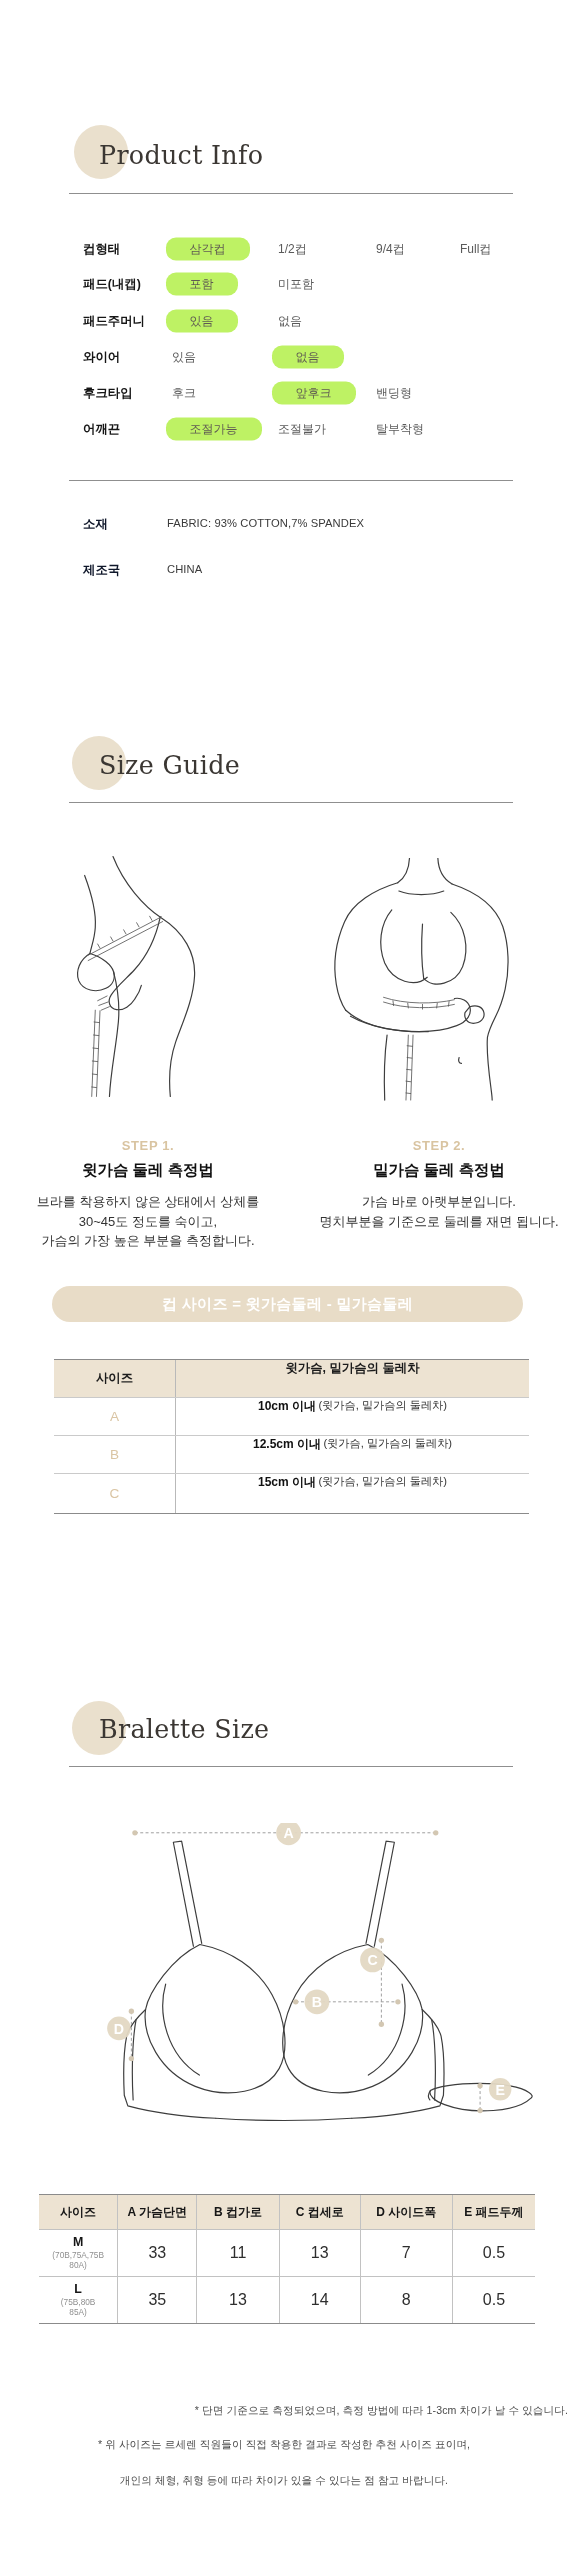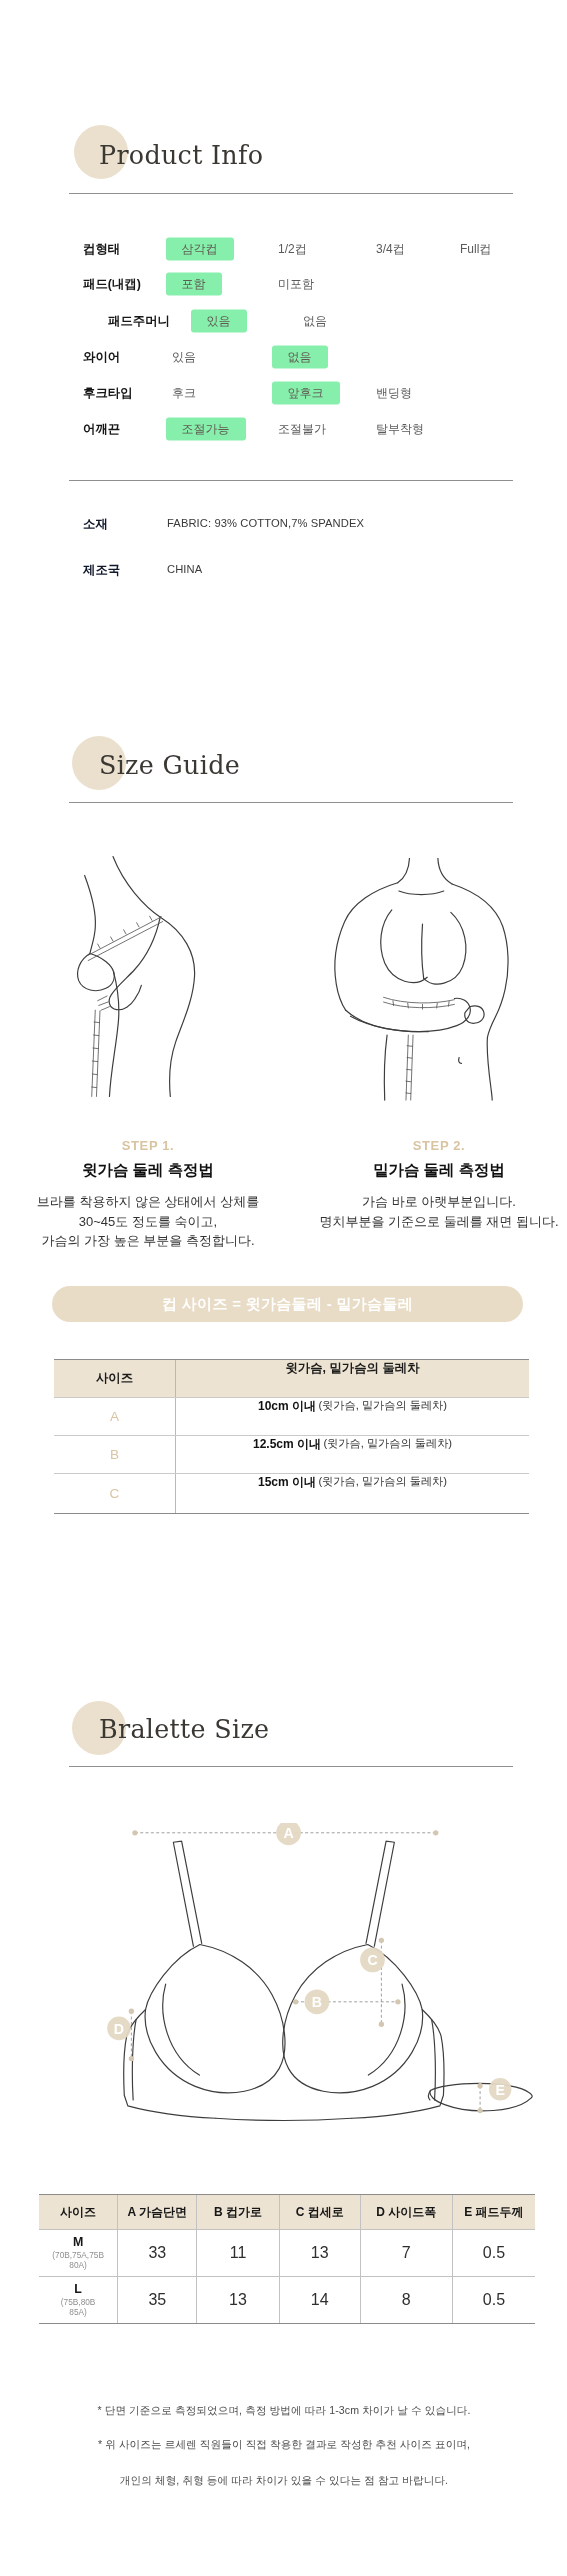--- a/index.html
+++ b/index.html
@@ -9,21 +9,21 @@
   .title-circle{position:absolute;width:54px;height:54px;border-radius:50%;background:#EAE0CD;}
   .sec-title{position:absolute;font-family:"DejaVu Serif",serif;font-weight:500;
              font-size:25.4px;color:#3b3733;letter-spacing:0.3px;white-space:nowrap;}
   .divider{position:absolute;left:69px;width:444px;height:1.2px;background:#8f8f8f;}
 
   
   .spec-row{position:absolute;left:0;width:476px;height:21px;}
   .spec-label{position:absolute;left:83px;top:50%;transform:translateY(-50%);
               font-weight:bold;font-size:12.4px;color:#161616;white-space:nowrap;}
   .opt{position:absolute;top:50%;transform:translateY(-50%);font-size:12px;color:#5a5a5a;white-space:nowrap;}
-  .chip{background:#86efac;border-radius:3px;padding:3px 16px;margin-left:-6.5px;color:#5f5b52;}
+  .chip{background:#bef264;border-radius:10px;padding:3px 24px;margin-left:-6.5px;color:#5f5b52;}
   .o1{left:172px}.o2{left:278px}.o3{left:376px}.o4{left:460px}
   .mat-label{position:absolute;left:83px;font-weight:bold;font-size:12.4px;color:#0f172a;}
   .mat-value{position:absolute;left:167px;font-size:11.2px;color:#3a3a3a;letter-spacing:0.1px;}
 
   
   .step-col{position:absolute;width:254px;text-align:center;}
   .step-label{font-weight:bold;font-size:13px;color:#D9C4A1;letter-spacing:0.6px;margin-top:35px;}
   .step-heading{font-weight:bold;font-size:15.4px;color:#101010;margin-top:7px;}
   .step-lines{font-size:13px;color:#333;line-height:19.5px;margin-top:11px;}
 
@@ -74,29 +74,29 @@
 <div class="page">
 
   <div class="title-circle" style="left:74px;top:125px;"></div>
   <div class="sec-title" style="left:99px;top:140px;">Product Info</div>
   <div class="divider" style="top:193px;"></div>
 
   <div class="spec-row" style="top:238px;">
     <span class="spec-label">컵형태</span>
     <span class="opt chip o1">삼각컵</span>
     <span class="opt o2">1/2컵</span>
-    <span class="opt o3">3/4컵</span>
+    <span class="opt o3">9/4컵</span>
     <span class="opt o4">Full컵</span>
   </div>
   <div class="spec-row" style="top:273px;">
     <span class="spec-label">패드(내캡)</span>
     <span class="opt chip o1">포함</span>
     <span class="opt o2">미포함</span>
   </div>
-  <div class="spec-row" style="top:310px;margin-left:25px;">
+  <div class="spec-row" style="top:310px;">
     <span class="spec-label">패드주머니</span>
     <span class="opt chip o1">있음</span>
     <span class="opt o2">없음</span>
   </div>
   <div class="spec-row" style="top:346px;">
     <span class="spec-label">와이어</span>
     <span class="opt o1">있음</span>
     <span class="opt chip o2">없음</span>
   </div>
   <div class="spec-row" style="top:382px;">
@@ -337,18 +337,18 @@
         </div>
       <div class="st-c w4">
           <span class="st-num">8</span>
         </div>
       <div class="st-c w5 last">
           <span class="st-num">0.5</span>
         </div>
     </div>
   </div>
 
-  <div class="note" style="top:2404px;">* 단면 기준으로 측정되었으며, 측정 방법에 따라 1-3cm 차이가 날 수 있습니다.</div>
+  <div class="note" style="top:2404px;text-align:right;">* 단면 기준으로 측정되었으며, 측정 방법에 따라 1-3cm 차이가 날 수 있습니다.</div>
   <div class="note" style="top:2474px;">개인의 체형, 취형 등에 따라 차이가 있을 수 있다는 점 참고 바랍니다.</div>
   <div class="note" style="top:2438px;">* 위 사이즈는 르세렌 직원들이 직접 착용한 결과로 작성한 추천 사이즈 표이며,</div>
 
 </div>
 
 
 </body></html>

